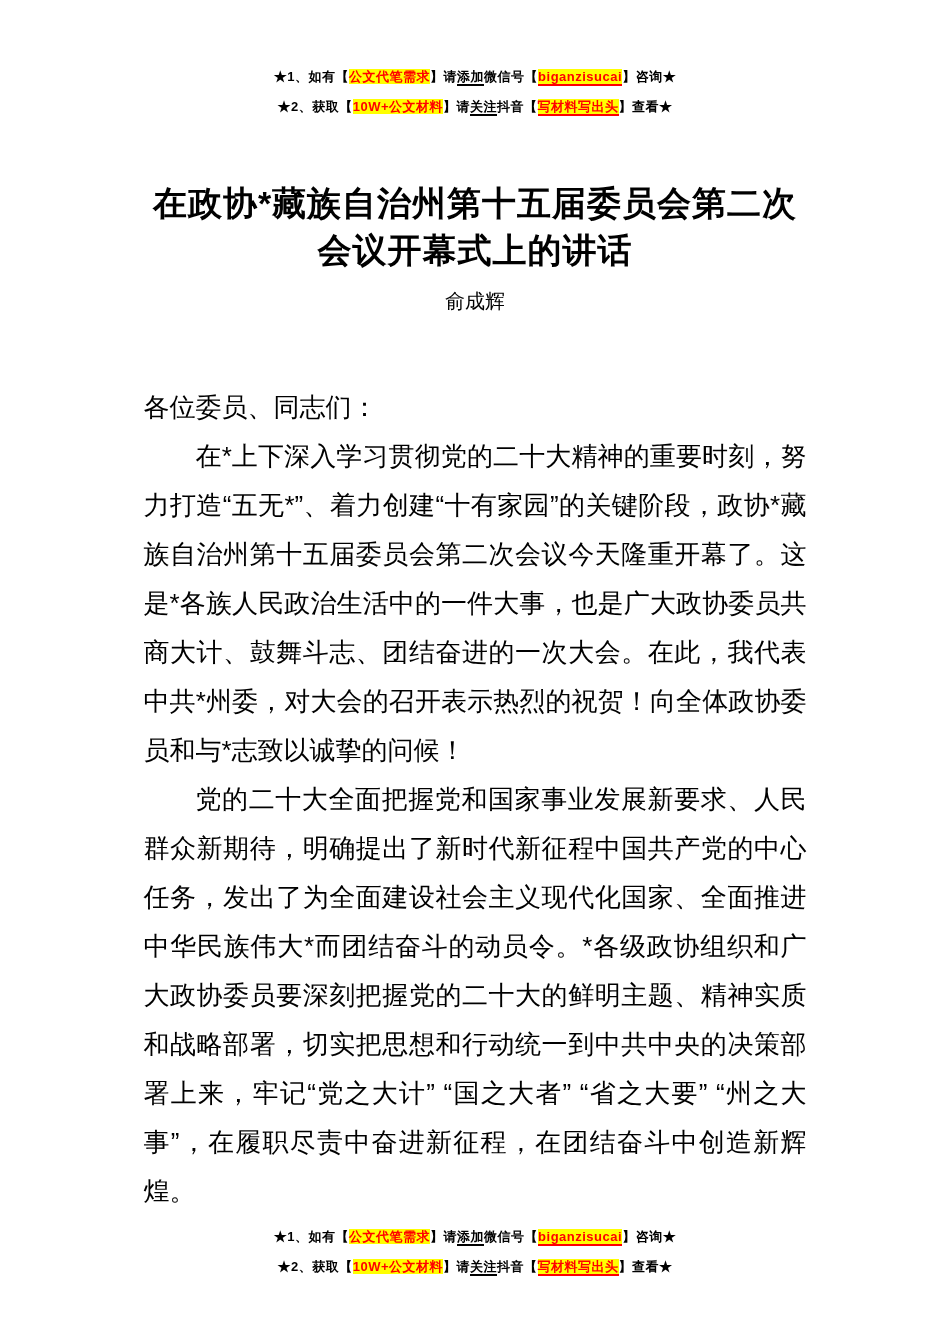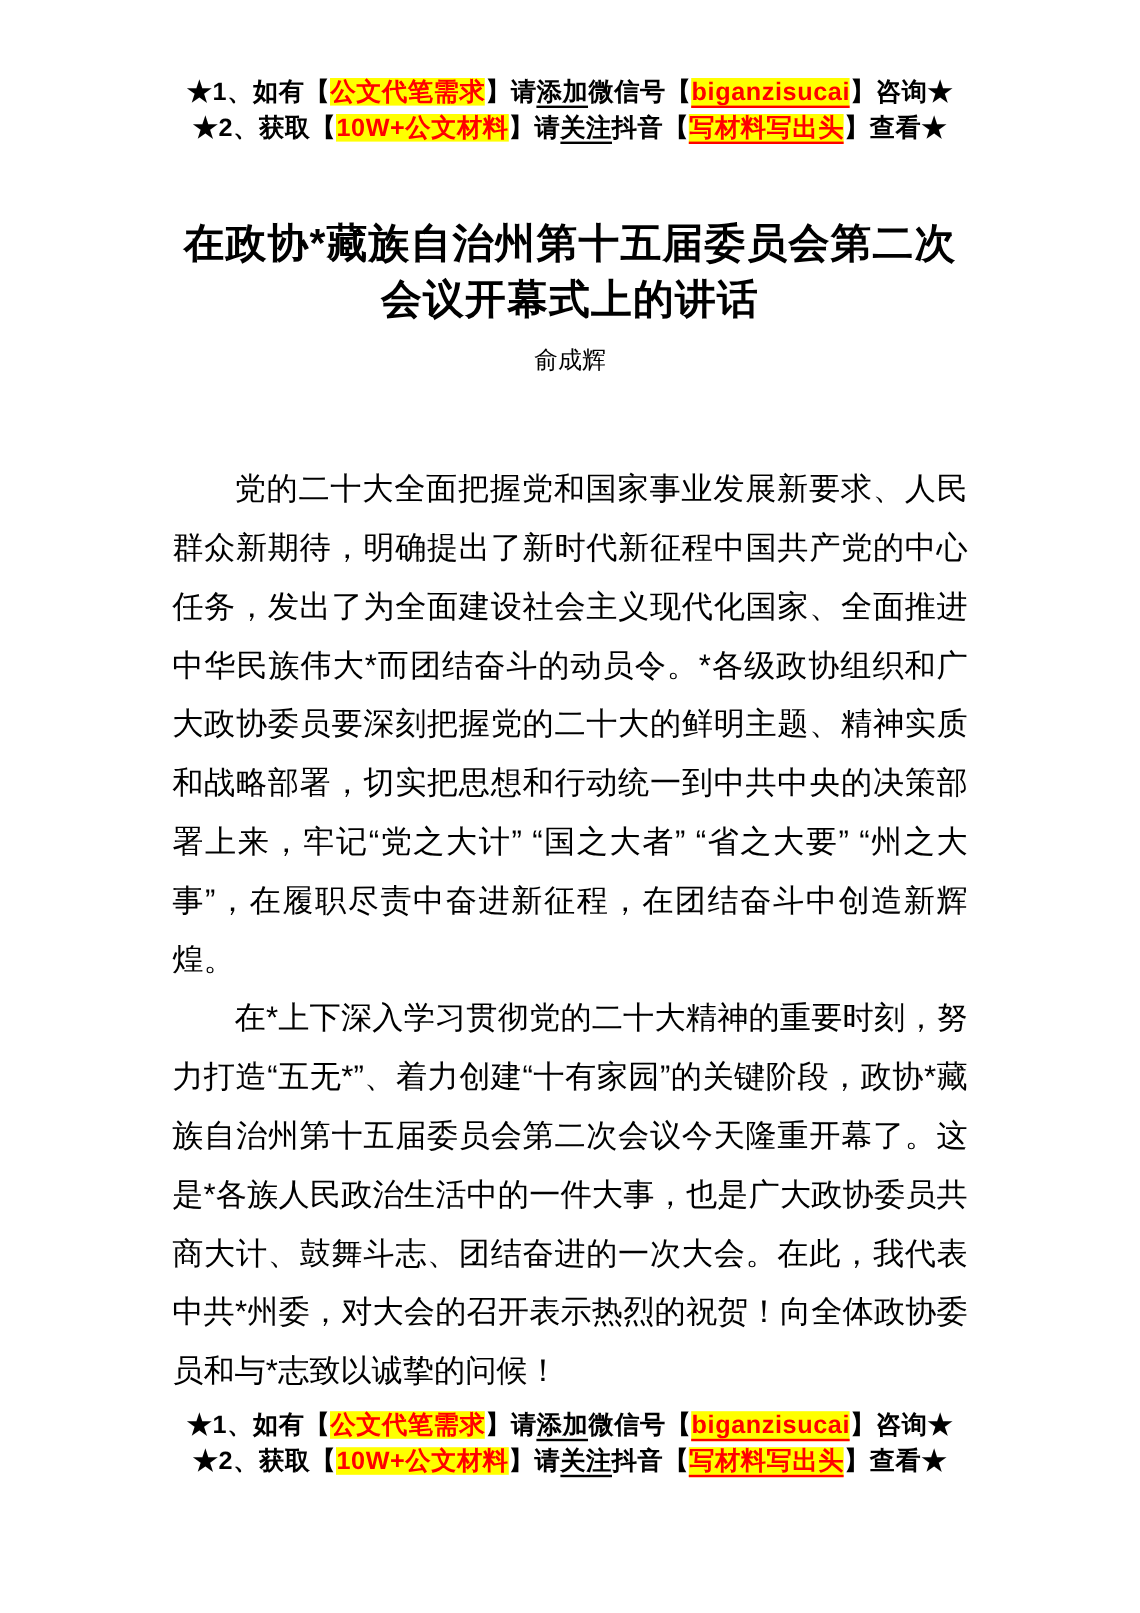--- a/index.html
+++ b/index.html
@@ -16,21 +16,21 @@
     color: var(--text-color, #000000);
     font-family: "Liberation Sans", sans-serif;
     overflow: hidden;
     box-sizing: border-box;
     padding-top: 62px;
   }
   
   .promo {
     text-align: center;
     font-weight: 700;
-    font-size: 21px;
+    font-size: 13px;
     line-height: 30px;
     letter-spacing: 0.5px;
   }
   .promo p {
     margin: 0;
   }
   .promo span.hl {
     background: var(--hl-bg, #ffff00);
     color: var(--hl-red, #ff0000);
   }
@@ -82,22 +82,23 @@
   <div class="promo promo-top">
       <p><span class="plain">★1、如有【</span><span class="hl">公文代笔需求</span><span class="plain">】请</span><span class="ul">添加</span><span class="plain">微信号【</span><span class="hl ul">biganzisucai</span><span class="plain">】咨询★</span></p>
       <p><span class="plain">★2、获取【</span><span class="hl">10W+公文材料</span><span class="plain">】请</span><span class="ul">关注</span><span class="plain">抖音【</span><span class="hl ul">写材料写出头</span><span class="plain">】查看★</span></p>
     </div>
 
   <h1 class="title">在政协*藏族自治州第十五届委员会第二次会议开幕式上的讲话</h1>
 
   <div class="author">俞成辉</div>
 
   <div class="doc-body">
+      <p class="">各位委员、同志们：</p>
+      <p class="indent">在*上下深入学习贯彻党的二十大精神的重要时刻，努力打造“五无*”、着力创建“十有家园”的关键阶段，政协*藏族自治州第十五届委员会第二次会议今天隆重开幕了。这是*各族人民政治生活中的一件大事，也是广大政协委员共商大计、鼓舞斗志、团结奋进的一次大会。在此，我代表中共*州委，对大会的召开表示热烈的祝贺！向全体政协委员和与*志致以诚挚的问候！</p>
       <p class="indent">党的二十大全面把握党和国家事业发展新要求、人民群众新期待，明确提出了新时代新征程中国共产党的中心任务，发出了为全面建设社会主义现代化国家、全面推进中华民族伟大*而团结奋斗的动员令。*各级政协组织和广大政协委员要深刻把握党的二十大的鲜明主题、精神实质和战略部署，切实把思想和行动统一到中共中央的决策部署上来，牢记“党之大计” “国之大者” “省之大要” “州之大事”，在履职尽责中奋进新征程，在团结奋斗中创造新辉煌。</p>
-      <p class="indent">在*上下深入学习贯彻党的二十大精神的重要时刻，努力打造“五无*”、着力创建“十有家园”的关键阶段，政协*藏族自治州第十五届委员会第二次会议今天隆重开幕了。这是*各族人民政治生活中的一件大事，也是广大政协委员共商大计、鼓舞斗志、团结奋进的一次大会。在此，我代表中共*州委，对大会的召开表示热烈的祝贺！向全体政协委员和与*志致以诚挚的问候！</p>
     </div>
 
   <div class="promo promo-bottom">
       <p><span class="plain">★1、如有【</span><span class="hl">公文代笔需求</span><span class="plain">】请</span><span class="ul">添加</span><span class="plain">微信号【</span><span class="hl ul">biganzisucai</span><span class="plain">】咨询★</span></p>
       <p><span class="plain">★2、获取【</span><span class="hl">10W+公文材料</span><span class="plain">】请</span><span class="ul">关注</span><span class="plain">抖音【</span><span class="hl ul">写材料写出头</span><span class="plain">】查看★</span></p>
     </div>
 
 </div>
 
 </body></html>

